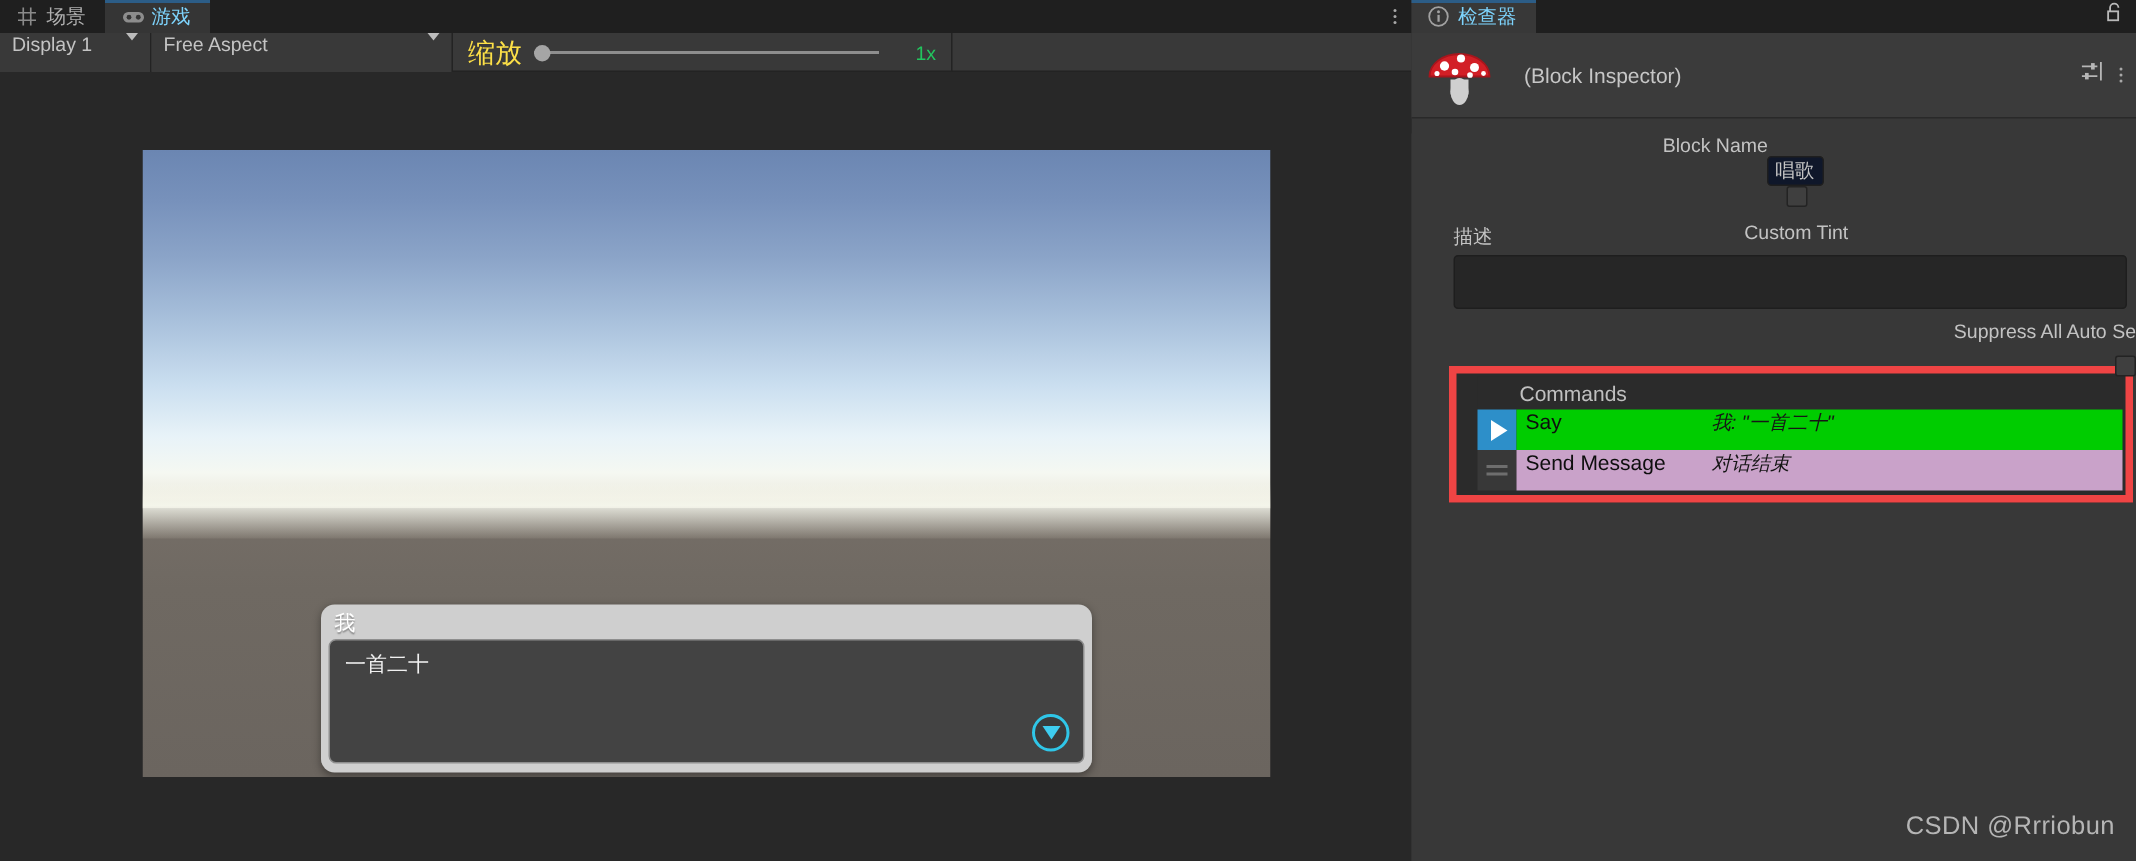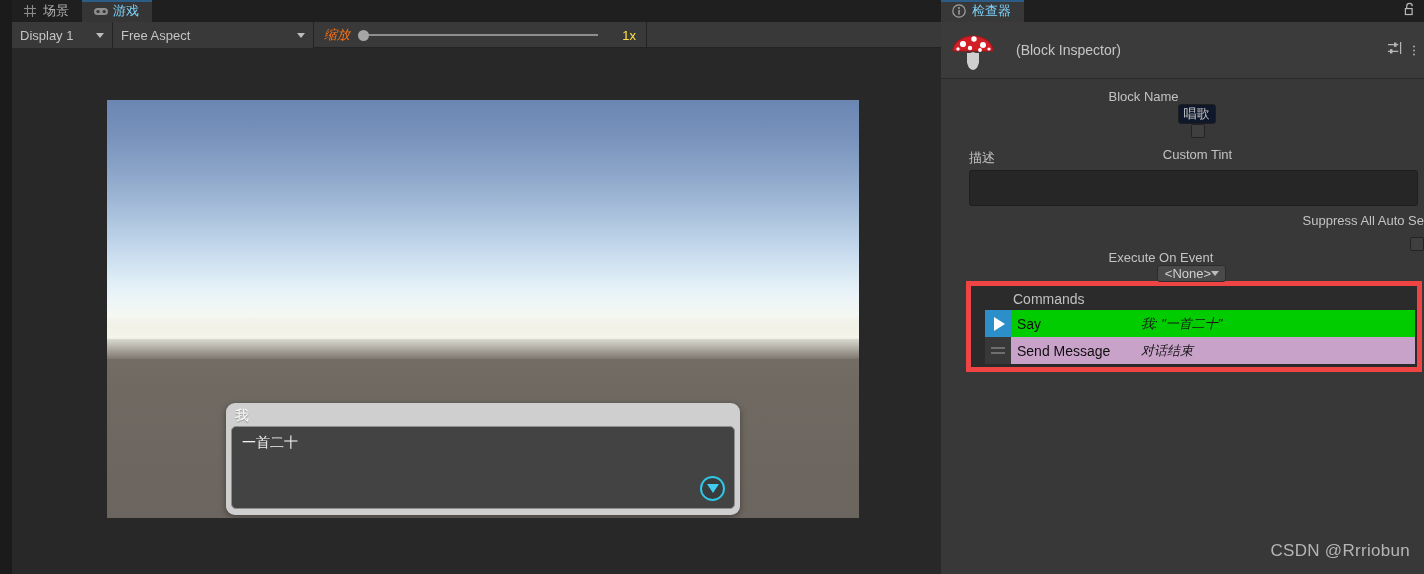--- a/index.html
+++ b/index.html
@@ -6,21 +6,21 @@
   html, body {
     width: 1424px; height: 574px;
     background: #1b1b1b;
     font-family: "Liberation Sans", "DejaVu Sans", sans-serif;
     overflow: hidden;
   }
   #root { position: relative; width: 1424px; height: 574px; }
 
   
   #game-panel {
-    position: absolute; left: 12px; top: 0; width: 941px; height: 574px;
+    position: absolute; left: 0; top: 0; width: 941px; height: 574px;
     background: #282828;
   }
   
   #tabstrip {
     position: absolute; left: 0; top: 0; width: 941px; height: 22px;
     background: #1f1f1f;
     display: flex; align-items: stretch;
   }
   .tab {
     display: flex; align-items: center; gap: 6px;
@@ -46,46 +46,46 @@
   .kebab i { width: 2px; height: 2px; background: #a8a8a8; border-radius: 50%; display: block; }
 
   
   #game-toolbar {
     position: absolute; left: 0; top: 22px; width: 941px; height: 26px;
     background: #393939; border-bottom: 1px solid #232323;
     display: flex; align-items: stretch;
     font-size: 13px; color: #c4c4c4;
   }
   .tb-btn {
-    display: flex; align-items: center; height: 26px;
+    display: flex; align-items: flex-start; height: 26px;
     padding: 0 8px; border-right: 1px solid #232323;
     background: #393939; cursor: default; white-space: nowrap;
   }
   .tb-drop { gap: 0; justify-content: space-between; }
   .tb-drop .lbl { padding-right: 10px; }
   .caret {
     width: 0; height: 0;
     border-left: 4px solid transparent; border-right: 4px solid transparent;
     border-top: 5px solid #bcbcbc;
   }
   #display-dd { width: 101px; }
   #aspect-dd { width: 201px; }
   #zoom-group {
     display: flex; align-items: center; height: 26px;
     padding: 0 10px; gap: 8px; border-right: 1px solid #232323;
     width: 333px;
   }
-  #zoom-label { color: #f97316; font-size: 13px; font-style: italic; }
+  #zoom-label { color: #fde047; font-size: 18px; }
   #zoom-slider { position: relative; flex: 1; height: 26px; display: flex; align-items: center; }
   #zoom-track { position: absolute; left: 0; right: 0; height: 2px; background: #8e8e8e; }
   #zoom-knob {
     position: relative; left: 0; width: 11px; height: 11px;
     border-radius: 50%; background: #a5a5a5;
   }
-  #zoom-value { width: 30px; text-align: right; color: #fde047; font-size: 13px; }
+  #zoom-value { width: 30px; text-align: right; color: #22c55e; font-size: 13px; }
   #toolbar-right { margin-left: auto; display: flex; align-items: stretch; }
   #gizmos-btn { border-right: none; }
   #gizmos-caret-btn {
     display: flex; align-items: center; padding: 0 9px 0 6px;
     border-left: 1px solid #4a4a4a; height: 26px; background: #393939;
   }
 
   
   #game-view {
     position: absolute; left: 95px; top: 100px; width: 752px; height: 418px;
@@ -225,21 +225,21 @@
   .cmd-gutter.drag { background: #383838; }
   .play-tri {
     width: 0; height: 0;
     border-top: 7px solid transparent; border-bottom: 7px solid transparent;
     border-left: 11px solid #ffffff;
     margin-left: 3px;
   }
   .drag-lines { display: flex; flex-direction: column; gap: 3px; }
   .drag-lines i { display: block; width: 14px; height: 2px; background: #6e6e6e; }
   .cmd-main {
-    flex: 1; display: flex; align-items: center;
+    flex: 1; display: flex; align-items: flex-start;
     padding-left: 6px; font-size: 14px; color: #0e0e0e;
   }
   .cmd-name { width: 124px; }
   .cmd-summary { font-style: italic; font-size: 13px; color: #161616; }
 
   #watermark {
     position: absolute; right: 14px; bottom: 23px;
     font-size: 17px; color: #b5b5b5; letter-spacing: .3px;
   }
 </style>
@@ -397,27 +397,20 @@
       <div id="desc-field">
         <span></span>
       </div>
 
       <div class="row" id="suppress-row">
         <span class="row-label">Suppress All Auto Se</span>
         <span class="cb"></span>
       </div>
 
 
-      <div class="row" id="exec-row">
-        <span class="row-label">Execute On Event</span>
-        <span id="exec-dropdown">
-          <span>&lt;None&gt;</span>
-          <span class="caret"></span>
-        </span>
-      </div>
 
       <div id="commands-panel">
         <div id="commands-head">Commands</div>
 
         <div class="cmd-row">
           <span class="cmd-gutter play">
             <span class="play-tri"></span>
           </span>
           <span class="cmd-main" id="cmd-main-0" style="background: rgb(0, 204, 0);">
             <span class="cmd-name">Say</span>

